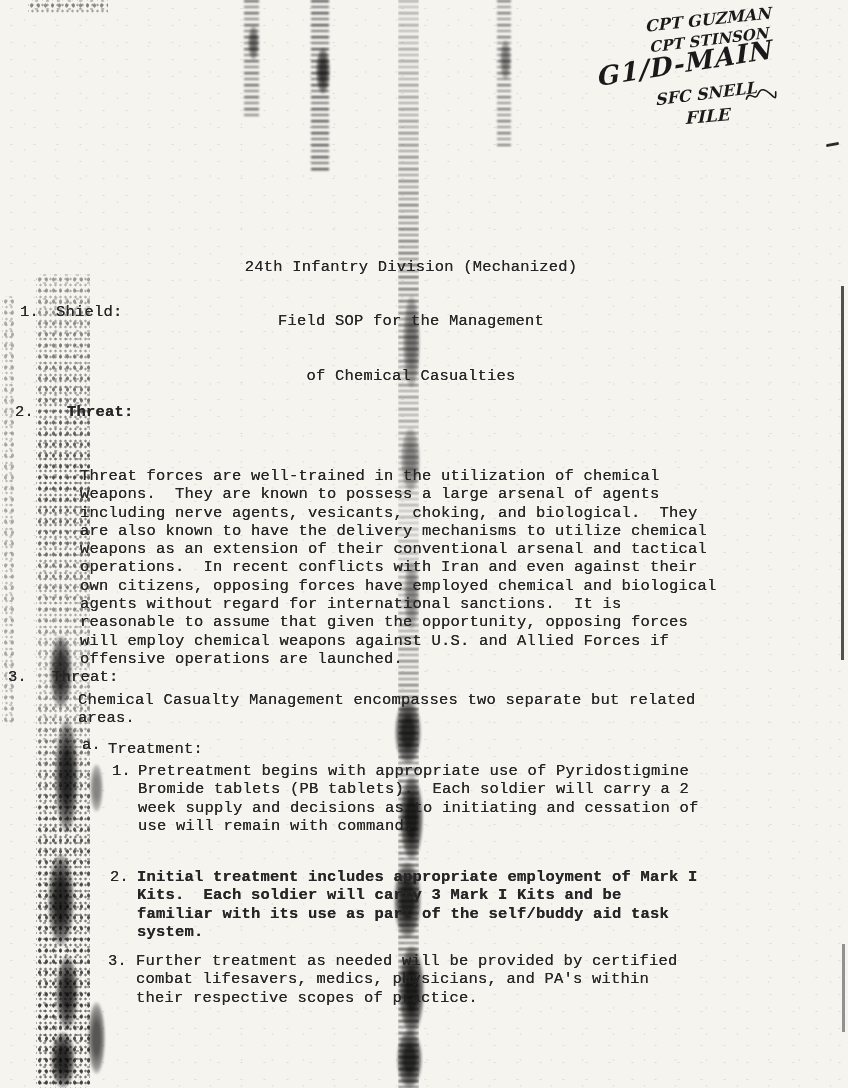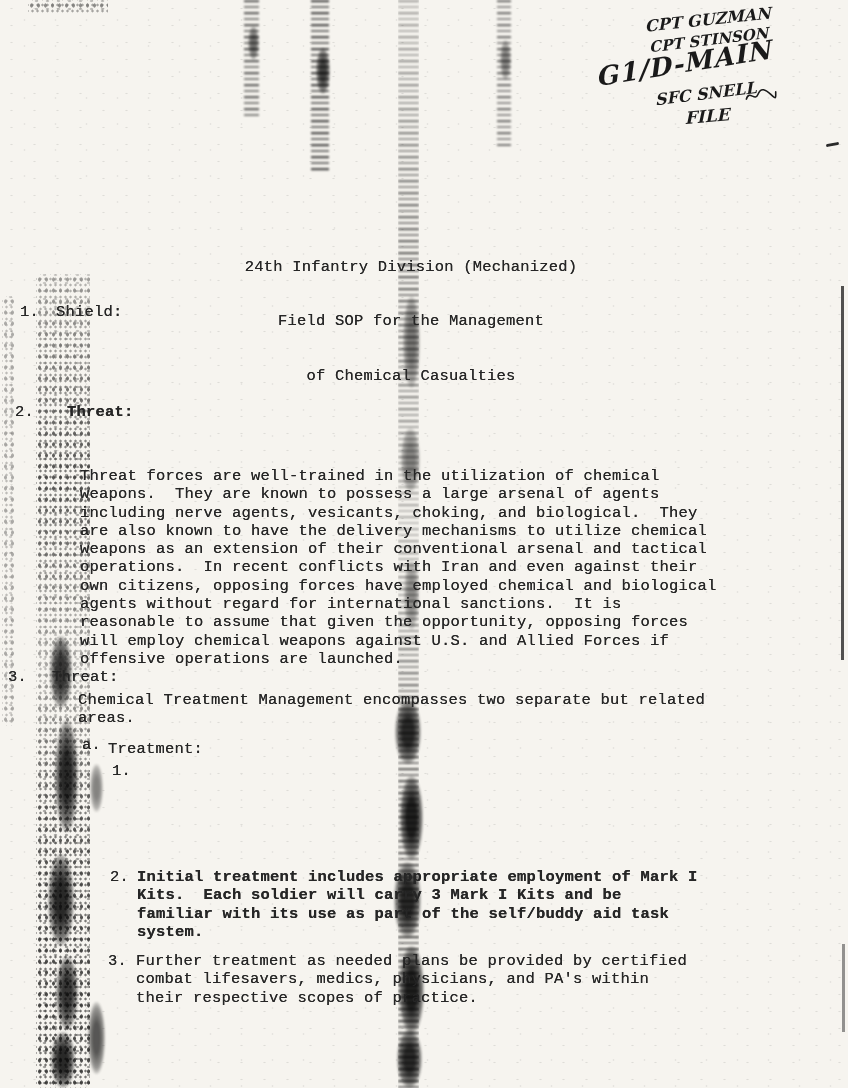--- a/index.html
+++ b/index.html
@@ -148,32 +148,36 @@
 weapons as an extension of their conventional arsenal and tactical
 operations.  In recent conflicts with Iran and even against their
 own citizens, opposing forces have employed chemical and biological
 agents without regard for international sanctions.  It is
 reasonable to assume that given the opportunity, opposing forces
 will employ chemical weapons against U.S. and Allied Forces if
 offensive operations are launched.</div>
 
   <div class="typed s3-num">3.</div>
   <div class="typed s3-head">Threat:</div>
-  <div class="typed s3-body">Chemical Treatment Management encompasses two separate but related
+  <div class="typed s3-body">Chemical Casualty Management encompasses two separate but related
 areas.</div>
 
   <div class="typed suba-num">a.</div>
   <div class="typed suba-head">Treatment:</div>
 
   <div class="typed i1-num">1.</div>
+  <div class="typed i1-body">Pretreatment begins with appropriate use of Pyridostigmine
+Bromide tablets (PB tablets).  Each soldier will carry a 2
+week supply and decisions as to initiating and cessation of
+use will remain with command.</div>
 
   <div class="typed i2-num">2.</div>
   <div class="typed i2-body">Initial treatment includes appropriate employment of Mark I
 Kits.  Each soldier will carry 3 Mark I Kits and be
 familiar with its use as part of the self/buddy aid task
 system.</div>
 
   <div class="typed i3-num">3.</div>
-  <div class="typed i3-body">Further treatment as needed plans be provided by certified
+  <div class="typed i3-body">Further treatment as needed will be provided by certified
 combat lifesavers, medics, physicians, and PA's within
 their respective scopes of practice.</div>
 
 </div>
 
 </body></html>

